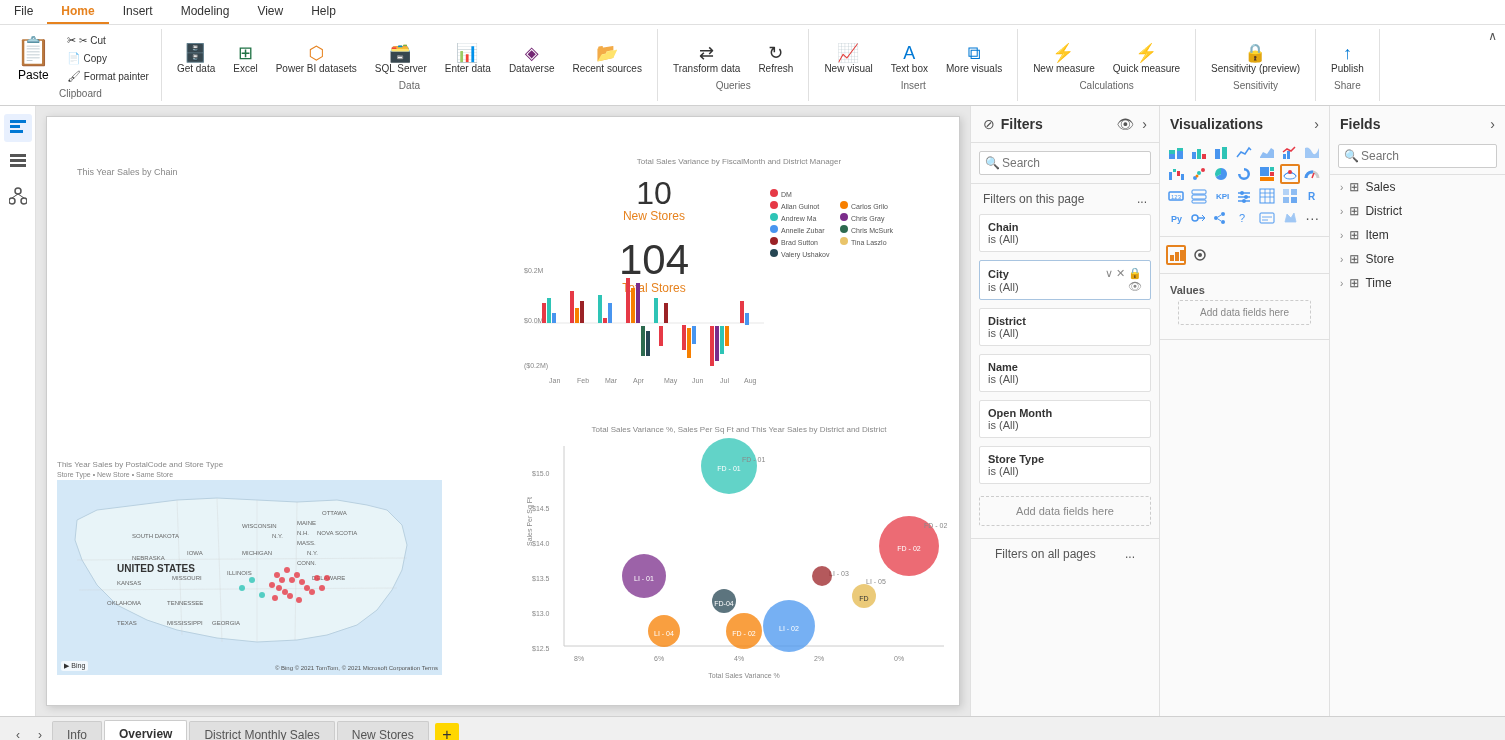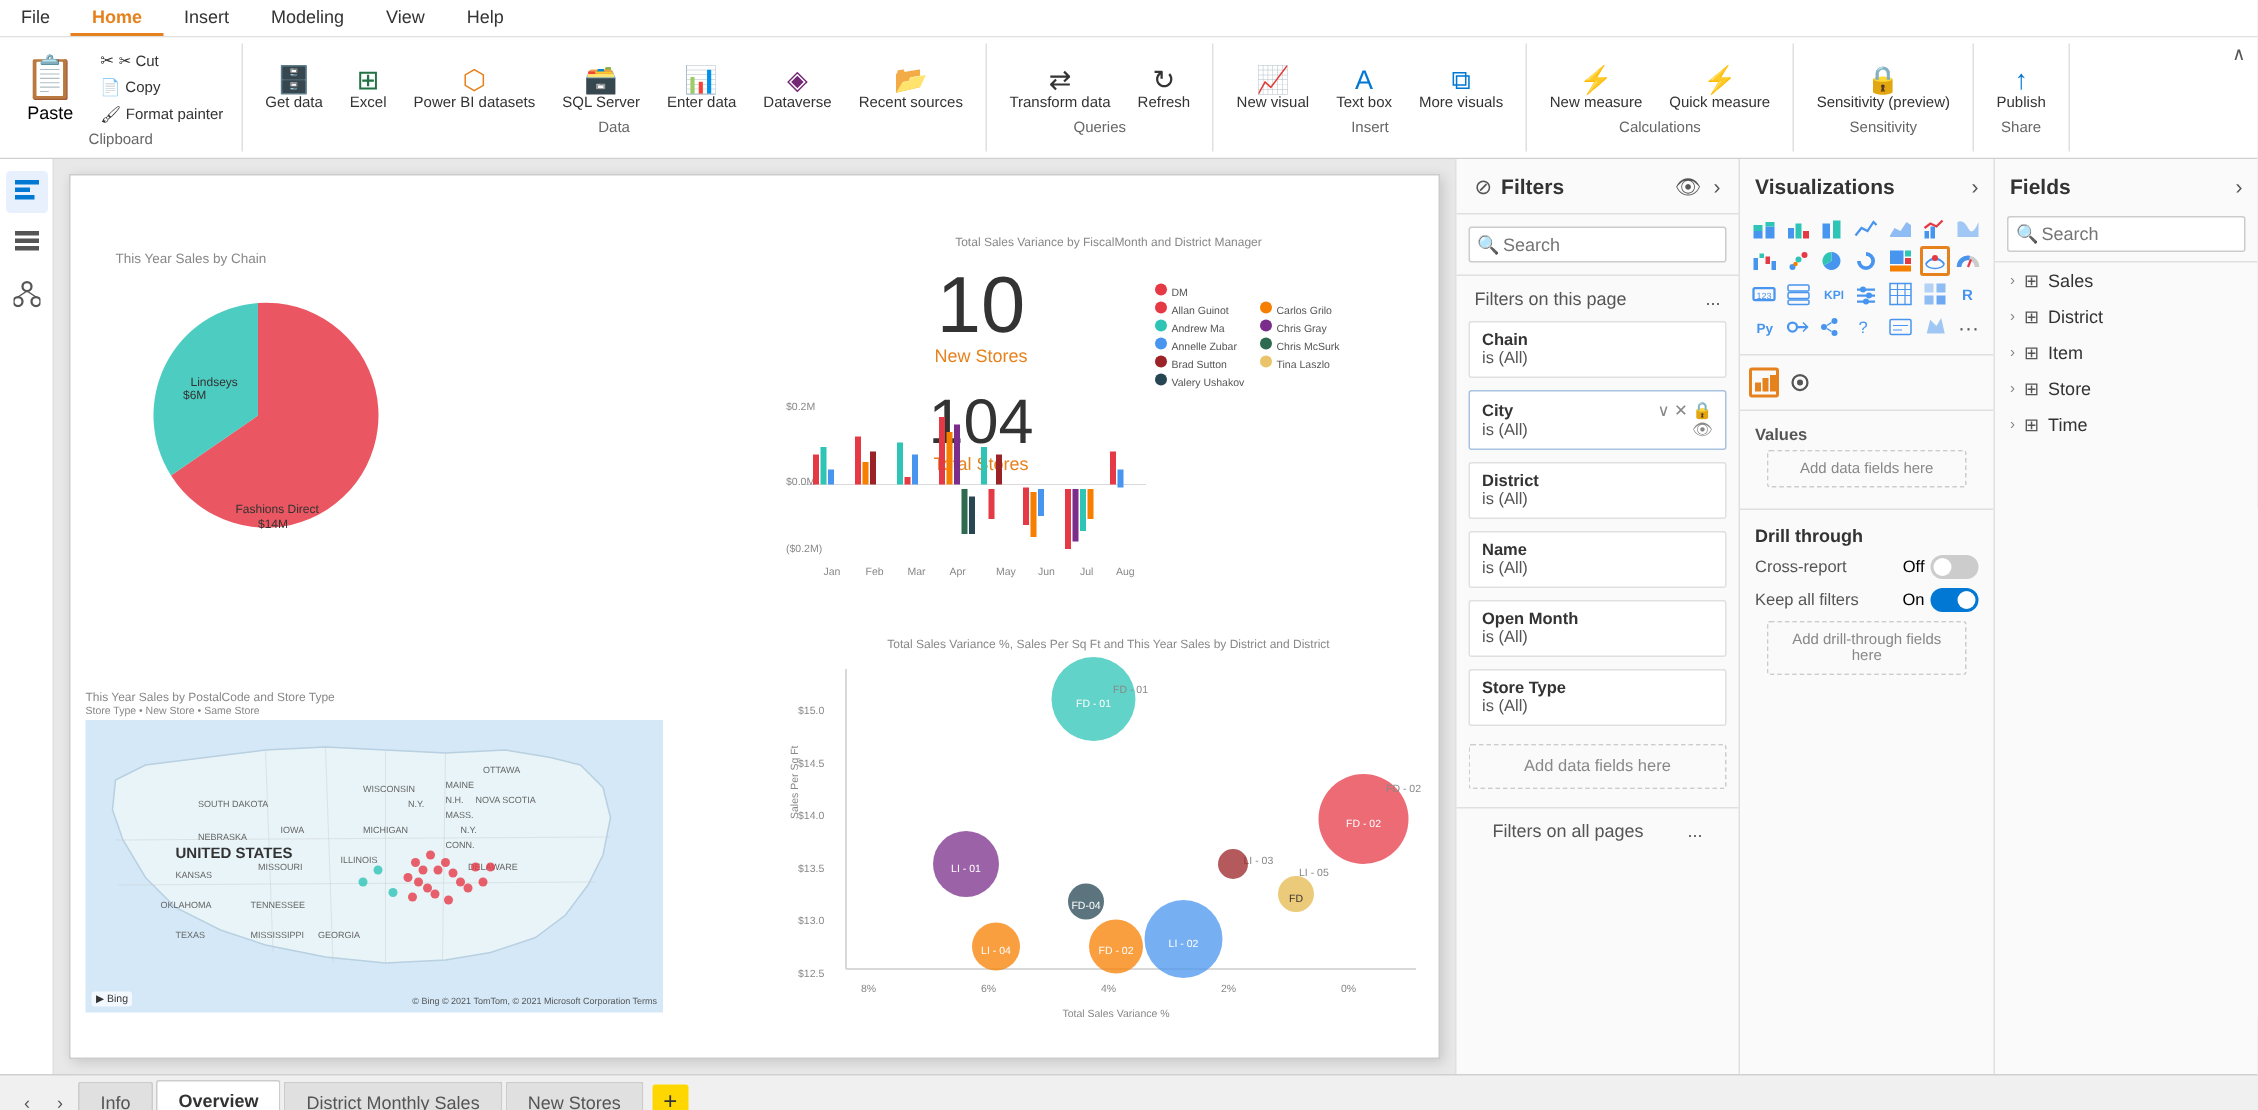--- a/index.html
+++ b/index.html
@@ -277,36 +277,23 @@
     </div>
   </div>
 
   <div class="canvas-area">
     <div class="canvas-page">
       <div class="report-content">
 
 
         <div style="position:absolute;top:50px;left:30px;font-size:9px;color:#888;">This Year Sales by Chain</div>
 
-        <div style="position:absolute;top:65px;left:20px;width:210px;height:190px;">
-          <svg width="210" height="190" viewBox="0 0 210 190">
-
-            <path d="M105 95 L105 20 A75 75 0 1 1 47 135 Z" fill="#e63946" opacity="0.85"></path>
-
-            <path d="M105 95 L47 135 A75 75 0 0 1 105 20 Z" fill="#2ec4b6" opacity="0.85"></path>
-
-            <text x="60" y="75" font-size="8" fill="#333">Lindseys</text>
-            <text x="55" y="84" font-size="8" fill="#333">$6M</text>
-            <text x="90" y="160" font-size="8" fill="#333">Fashions Direct</text>
-            <text x="105" y="170" font-size="8" fill="#333">$14M</text>
-          </svg>
-        </div>
 
         <div style="position:absolute;top:60px;right:270px;text-align:center;">
-          <div style="font-size:53px;font-weight:200;color:#333;line-height:1;">10</div>
+          <div style="font-size:32px;font-weight:200;color:#333;line-height:1;">10</div>
           <div style="font-size:12px;color:#e6821e;font-weight:500;">New Stores</div>
           <div style="font-size:42px;font-weight:200;color:#333;line-height:1;margin-top:16px;">104</div>
           <div style="font-size:12px;color:#e6821e;font-weight:500;">Total Stores</div>
         </div>
 
         <div style="position:absolute;top:40px;right:5px;width:430px;height:225px;">
           <div style="font-size:8px;color:#888;margin-bottom:17px;text-align:center;">Total Sales Variance by FiscalMonth and District Manager</div>
           <svg width="430" height="210" viewBox="0 0 430 210">
 
             <circle cx="250" cy="10" r="4" fill="#e63946"></circle>
@@ -810,38 +797,20 @@
 
     <div class="viz-divider"></div>
 
     <div class="viz-section">
       <div class="viz-section-title">Values</div>
       <div class="viz-add-fields">Add data fields here</div>
     </div>
 
     <div class="viz-divider"></div>
 
-    <div class="drill-section">
-      <div class="drill-title">Drill through</div>
-      <div class="drill-row">
-        <span class="drill-label">Cross-report</span>
-        <div class="toggle">
-          <span>Off</span>
-          <div class="toggle-switch"></div>
-        </div>
-      </div>
-      <div class="drill-row">
-        <span class="drill-label">Keep all filters</span>
-        <div class="toggle">
-          <span>On</span>
-          <div class="toggle-switch on"></div>
-        </div>
-      </div>
-      <div class="drill-add">Add drill-through fields here</div>
-    </div>
   </div>
 
   <div class="fields-panel">
     <div class="fields-header">
       <span class="fields-title">Fields</span>
       <span style="cursor:pointer;color:#555;font-size:14px;">›</span>
     </div>
     <div class="fields-search">
       <div style="position:relative;">
         <span style="position:absolute;left:6px;top:50%;transform:translateY(-50%);color:#888;font-size:12px;">🔍</span>

